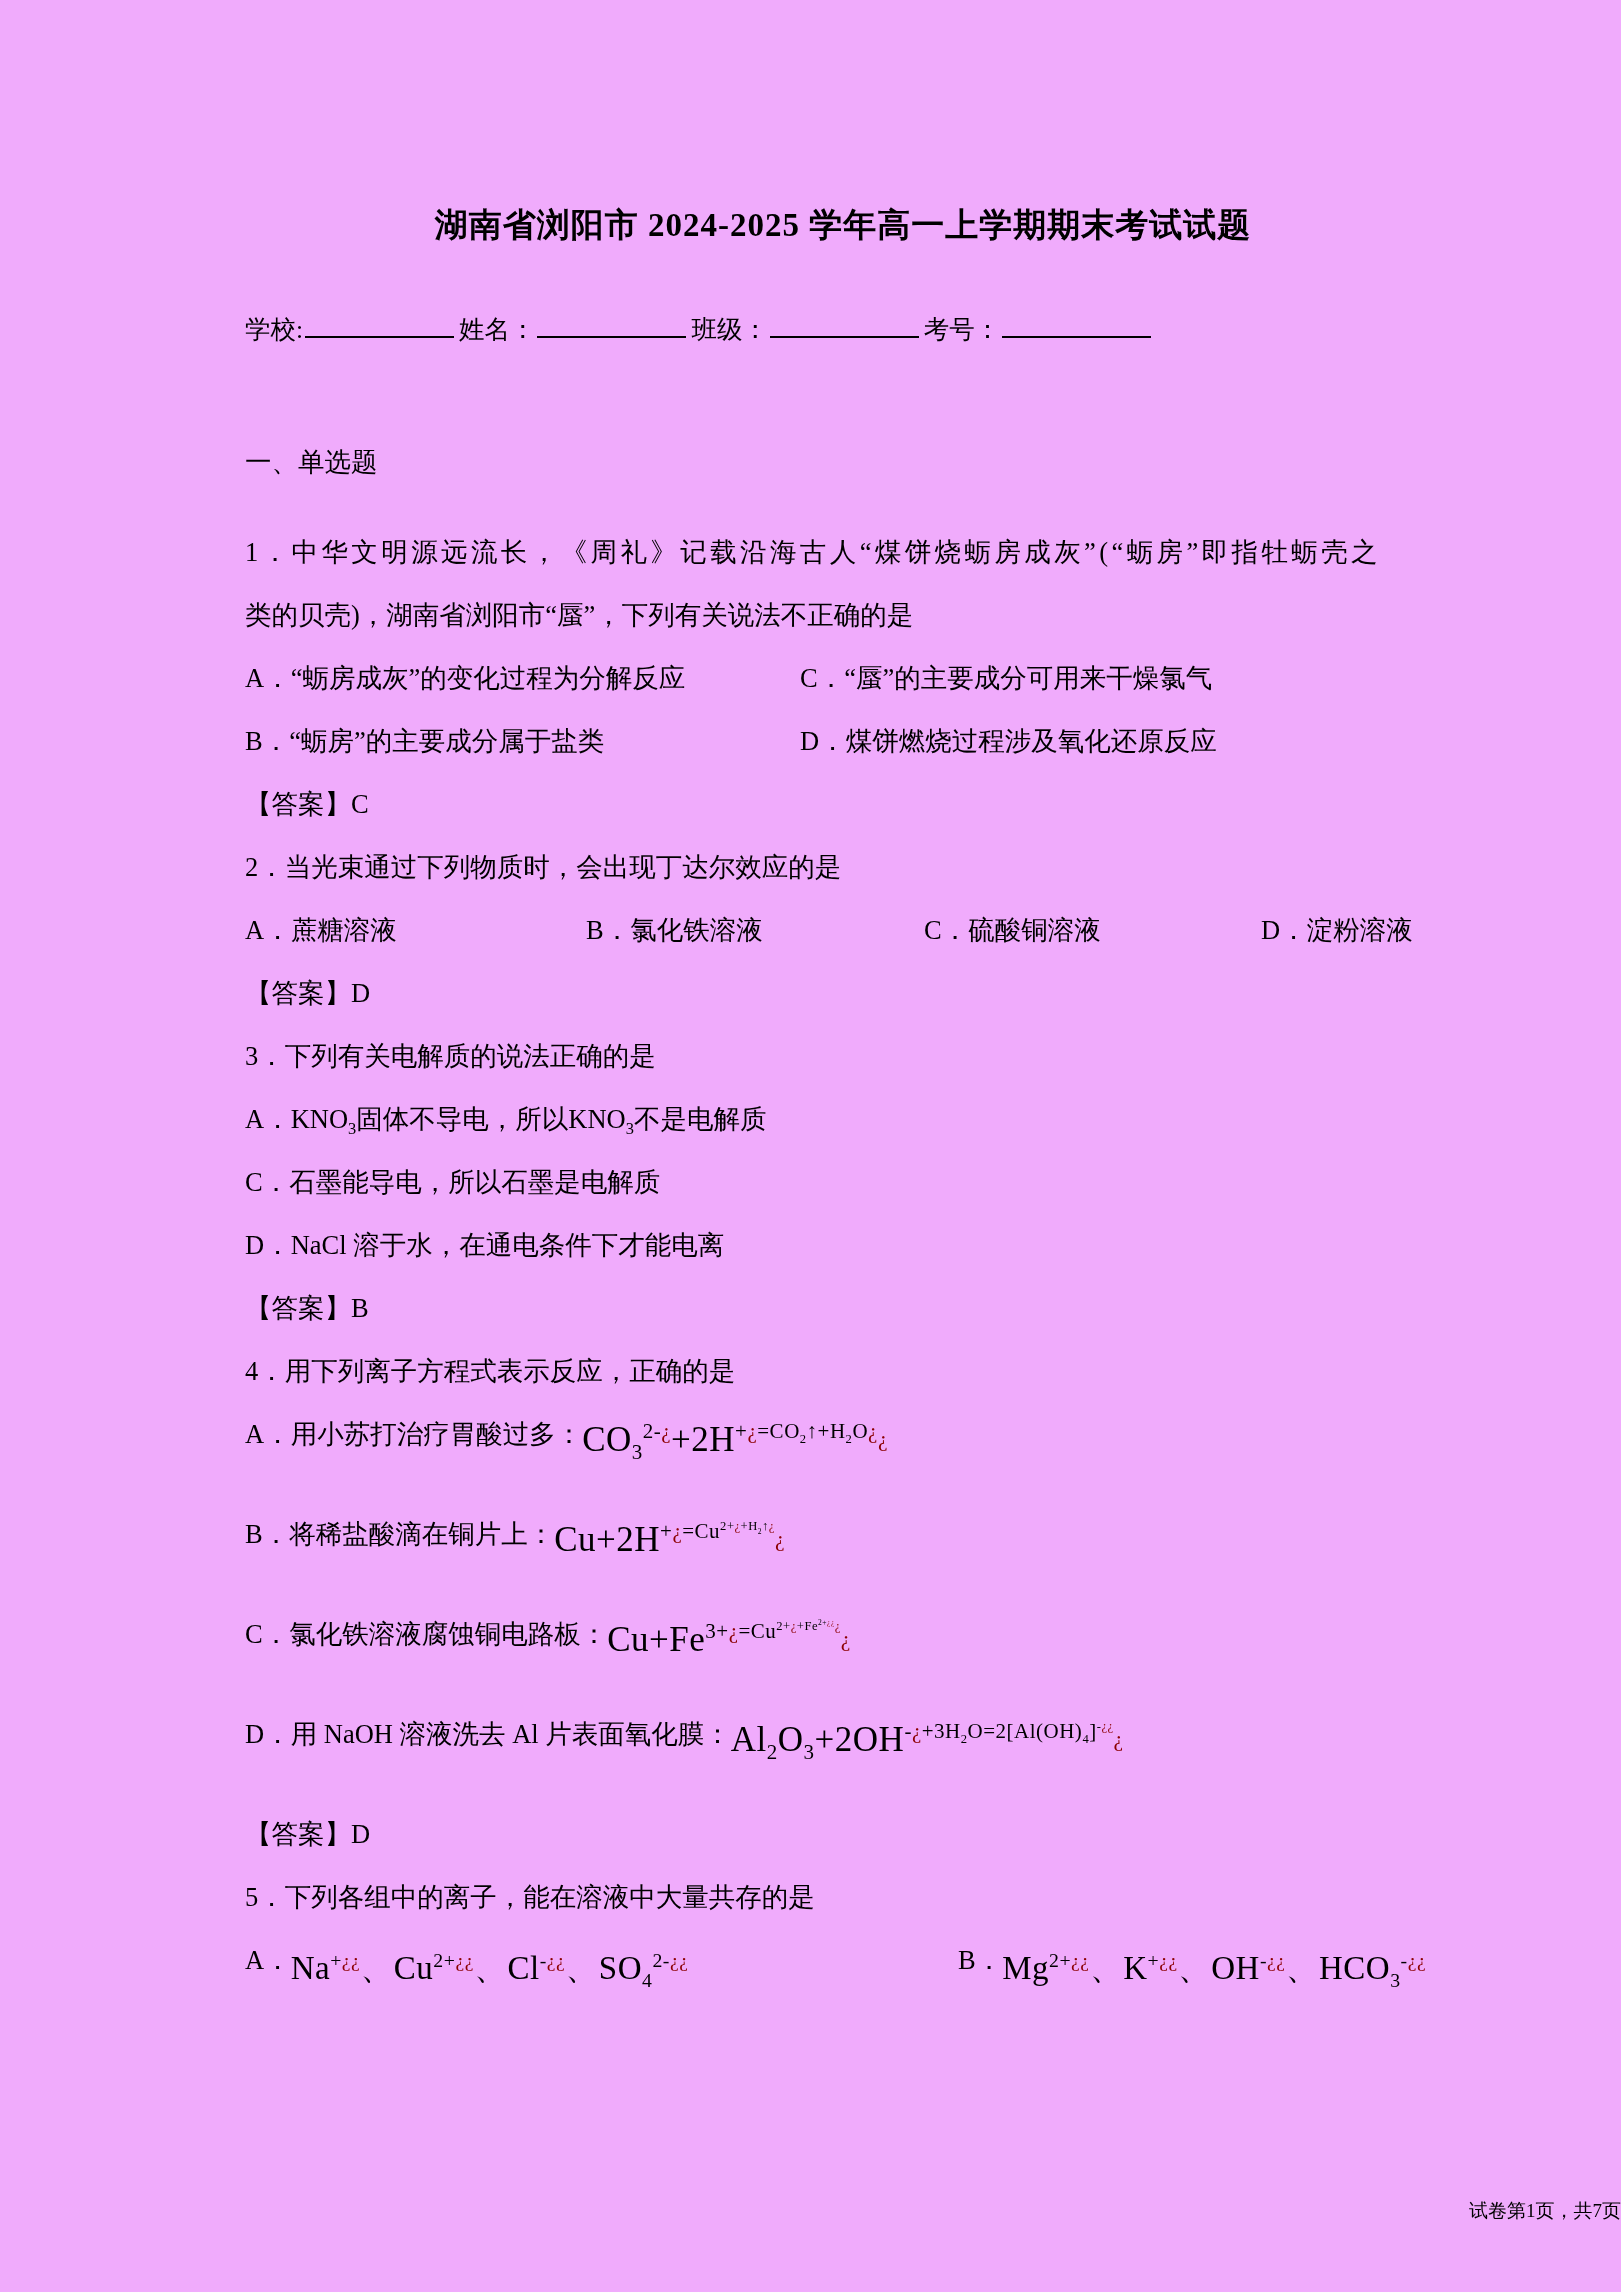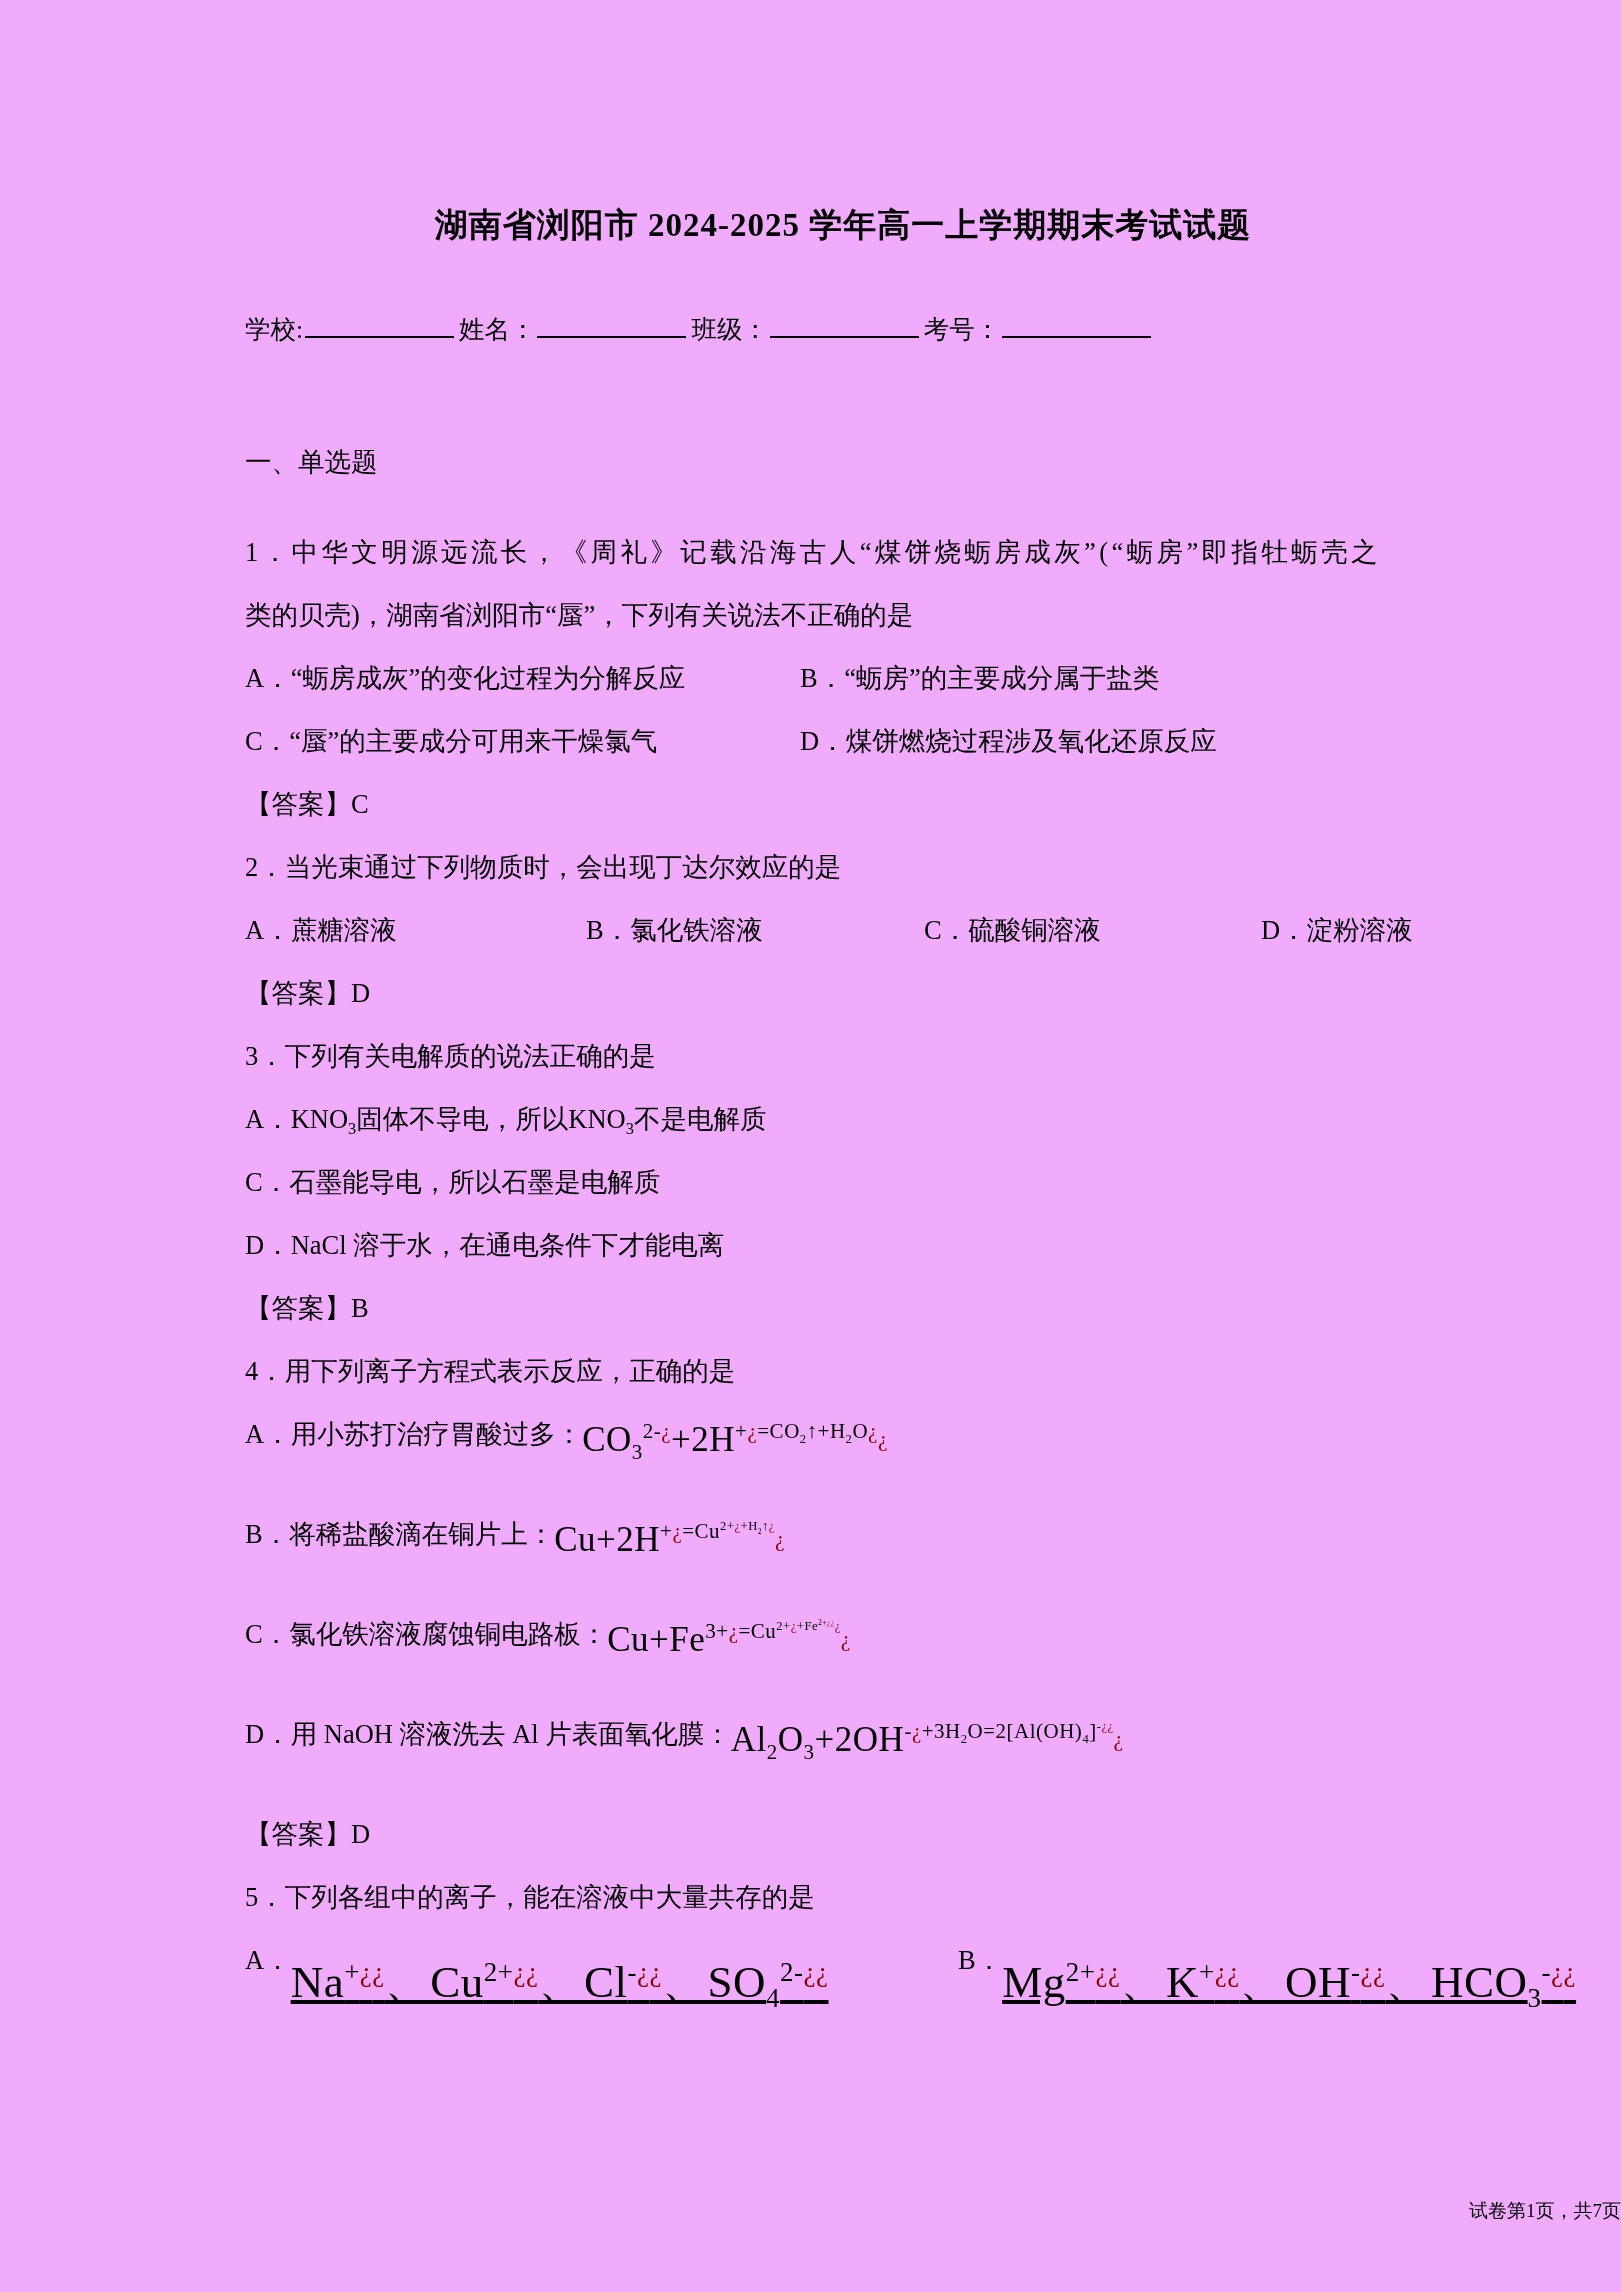--- a/index.html
+++ b/index.html
@@ -21,21 +21,21 @@
   .ls3 { letter-spacing:3.4px; }
 
   .opt-grid-2 { display:grid; grid-template-columns:555px 1fr; }
   .opt-grid-4 { display:grid; grid-template-columns:341px 338px 337px 1fr; }
   .opt-grid-5 { display:grid; grid-template-columns:713px 1fr; }
 
   .f-line { display:flex; align-items:flex-start; min-height:100px; font-size:26.5px; }
   .f-line .lead { line-height:63px; white-space:nowrap; }
 
   .fx { font-size:35px; line-height:1.05; margin-top:19.6px; letter-spacing:0.5px; white-space:nowrap; }
-  .fx-ions { font-size:45px; margin-top:30px;text-decoration:underline; }
+  .fx-ions { font-size:33px; margin-top:22px; }
   .fx sup { font-size:60%; line-height:0; vertical-align:super; }
   .fx sub { font-size:60%; line-height:0; vertical-align:sub; }
   .ftext sub, .ftext sup { font-size:62%; line-height:0; }
   .mid { font-size:62%; vertical-align:4.9px; }
   .qm { color:#8b0000; }
 
   .footer { position:absolute; left:0; right:0; top:2198px; text-align:right; font-size:19px; color:#000; }
 </style>
 </head>
 <body>
@@ -49,22 +49,22 @@
       <span>学校:</span><span class="blank"></span><span>姓名：</span><span class="blank"></span><span>班级：</span><span class="blank"></span><span>考号：</span><span class="blank"></span>
     </div>
 
     <p class="sec-heading">一、单选题</p>
 
     <section>
       <p class="line ls3">1．中华文明源远流长，《周礼》记载沿海古人“煤饼烧蛎房成灰”(“蛎房”即指牡蛎壳之</p>
       <p class="line">类的贝壳)，湖南省浏阳市“蜃”，下列有关说法不正确的是</p>
       <div class="opt-grid-2">
         <p class="line"><span>A．</span><span class="ftext">“蛎房成灰”的变化过程为分解反应</span></p>
+        <p class="line"><span>C．</span><span class="ftext">“蜃”的主要成分可用来干燥氯气</span></p>
         <p class="line"><span>B．</span><span class="ftext">“蛎房”的主要成分属于盐类</span></p>
-        <p class="line"><span>C．</span><span class="ftext">“蜃”的主要成分可用来干燥氯气</span></p>
         <p class="line"><span>D．</span><span class="ftext">煤饼燃烧过程涉及氧化还原反应</span></p>
       </div>
       <p class="line"><span>【答案】</span><span>C</span></p>
     </section>
 
     <section>
       <p class="line">2．当光束通过下列物质时，会出现丁达尔效应的是</p>
       <div class="opt-grid-4">
         <p class="line"><span>A．</span><span class="ftext">蔗糖溶液</span></p>
         <p class="line"><span>B．</span><span class="ftext">氯化铁溶液</span></p>

